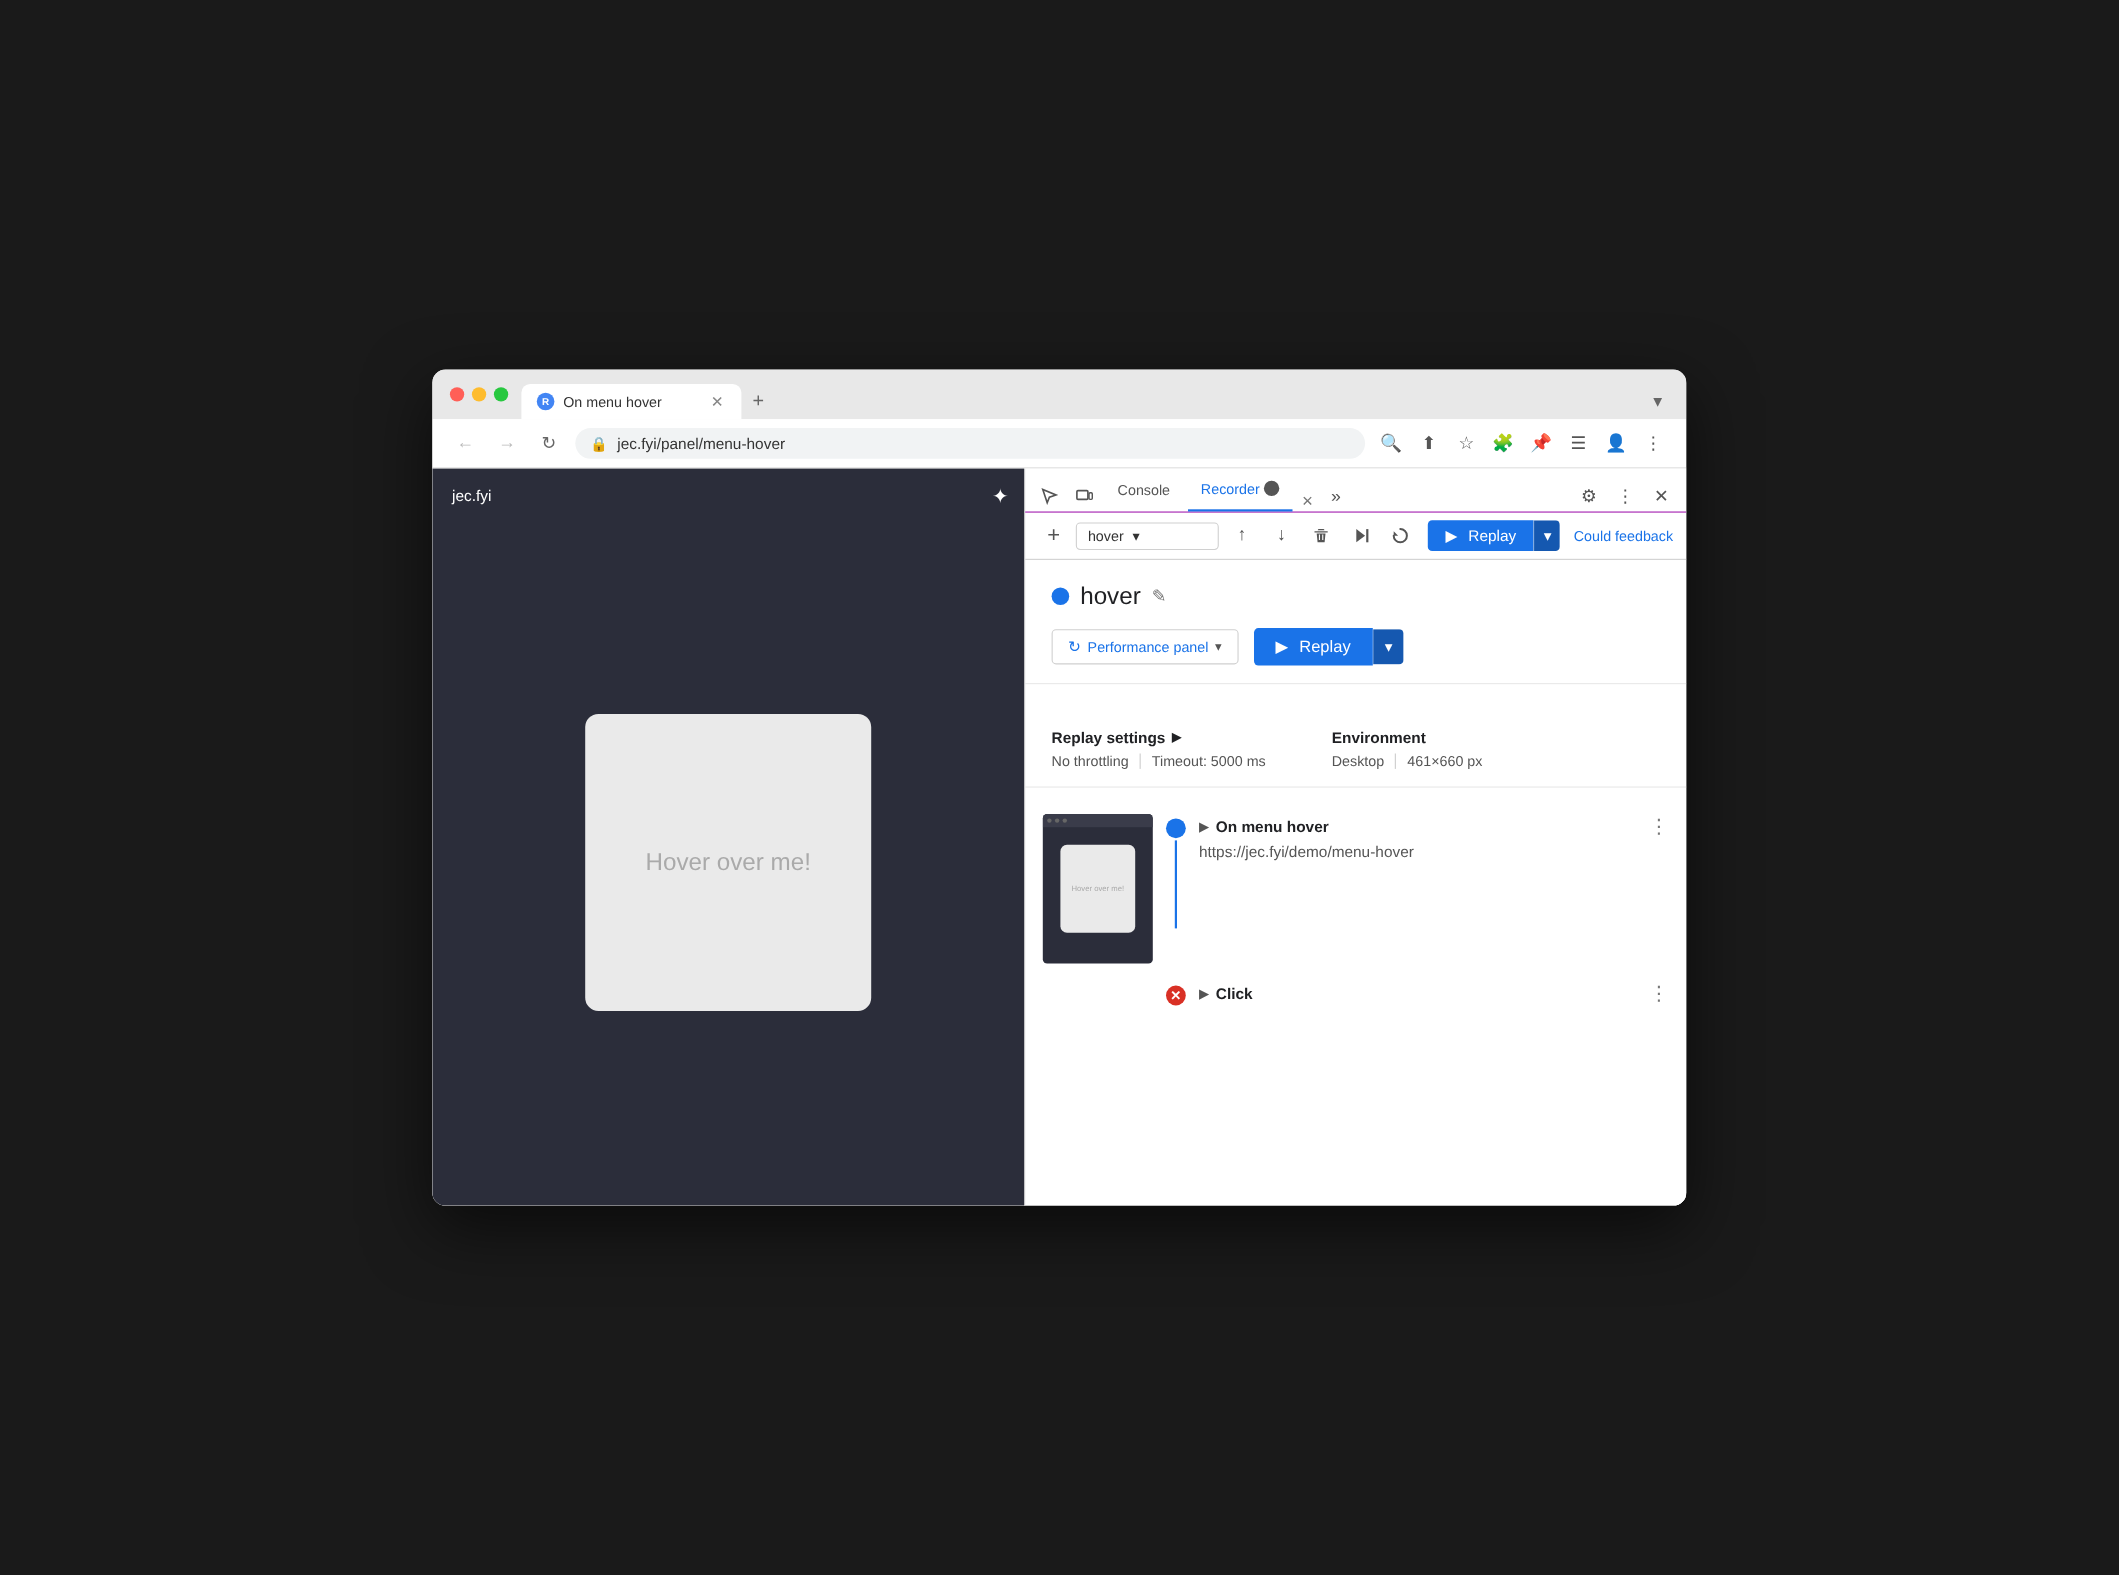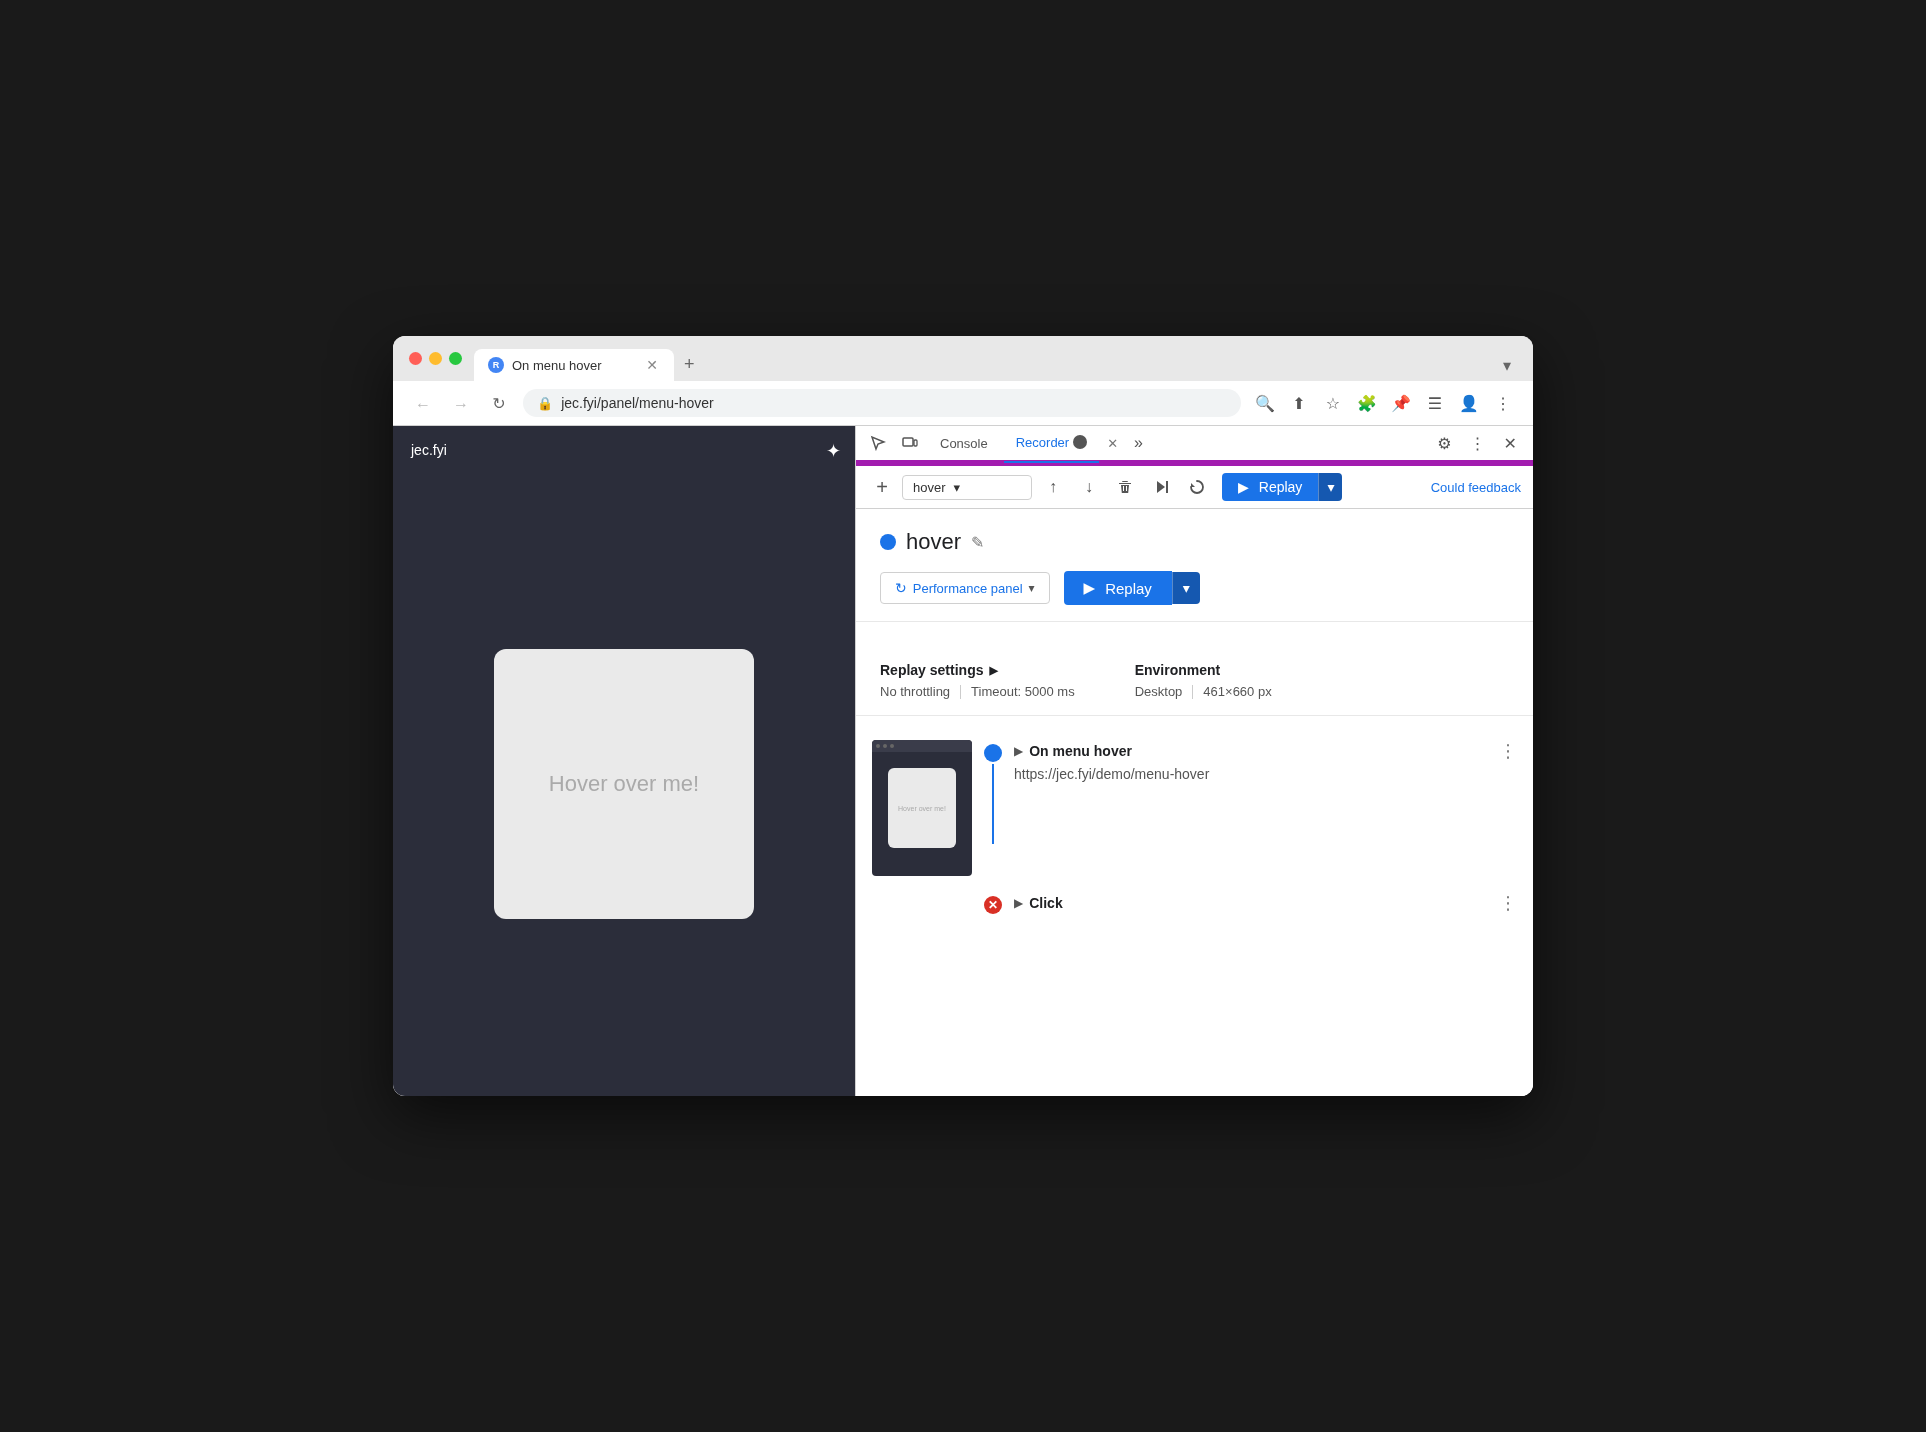--- a/index.html
+++ b/index.html
@@ -138,21 +138,21 @@
       border-radius: 4px;
     }
     
     .main-content {
       display: flex;
       height: 670px;
       background: #fff;
     }
     
     .browser-panel {
-      width: 462px;
+      width: 538px;
       background: #2b2d3a;
       position: relative;
       flex-shrink: 0;
     }
     .browser-panel-header {
       padding: 16px 18px;
       color: #ffffff;
       font-size: 14px;
       font-weight: 500;
     }
@@ -185,23 +185,23 @@
     .devtools-panel {
       flex: 1;
       display: flex;
       flex-direction: column;
       border-left: 1px solid #d0d0d0;
       background: #fff;
     }
     
     .devtools-topbar {
       display: flex;
-      align-items: center;
+      align-items: flex-end;
       padding: 0 8px;
-      border-bottom: 6px solid #a21caf;
+      border-bottom: 1px solid #a21caf;
       height: 40px;
       gap: 4px;
     }
     .devtools-icon-btn {
       width: 28px;
       height: 28px;
       display: flex;
       align-items: center;
       justify-content: center;
       color: #555;

